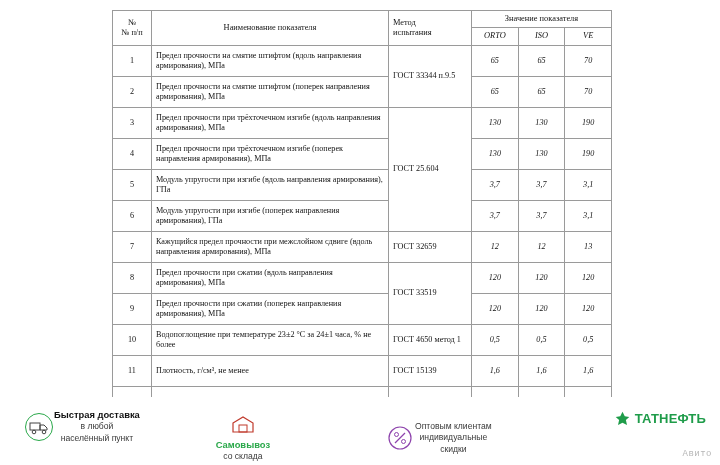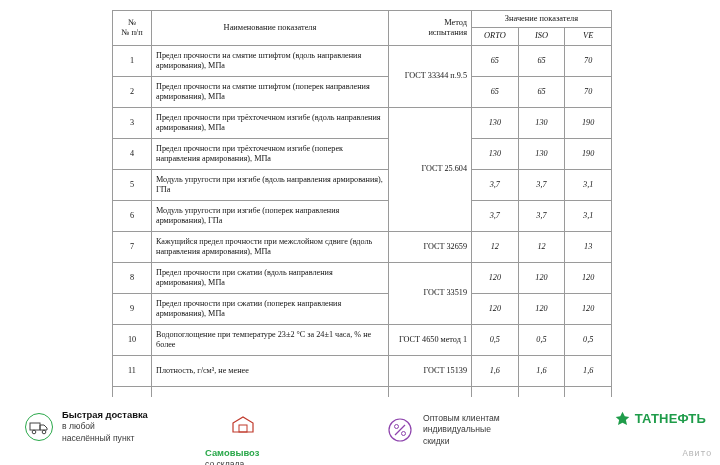--- a/index.html
+++ b/index.html
@@ -37,21 +37,21 @@
   }
   table.spec td, table.spec th {
     border: 1px solid #9a9a9a;
     padding: 3px 4px;
     vertical-align: middle;
     font-weight: normal;
     color: #141414;
   }
   .c-num   { width: 30px;  text-align: center; }
   .c-name  { width: 228px; text-align: left; }
-  .c-meth  { width: 74px;  text-align: right; margin-top: 8px; }
+  .c-meth  { width: 74px;  text-align: left; margin-top: 8px; }
   .c-val   { width: 44px;  text-align: center; font-style: italic; }
 
   thead td, thead th {
     text-align: center;
     padding: 5px 3px;
     font-size: 8.4px;
   }
   .hdr-name { text-align: center; }
   .hdr-group { text-align: center; }
   .sub-hdr { font-size: 8.4px; }
@@ -70,25 +70,25 @@
     bottom: 0;
     width: 720px;
     height: 68px;
     background: #ffffff;
     font-family: "Liberation Sans", sans-serif;
   }
   .feat {
     position: absolute;
     display: flex;
     align-items: center;
-    gap: 8px;
+    text-align: center;
   }
   .feat-1 { left: 24px;  top: 12px; }
   .feat-2 { left: 205px; top: 12px; flex-direction: column; }
-  .feat-3 { left: 385px; top: 16px; }
+  .feat-3 { left: 385px; top: 24px; }
   .brand  { right: 14px; top: 14px; }
 
   .ficon {
     width: 30px;
     height: 30px;
     flex: 0 0 30px;
     display: flex;
     align-items: center;
     justify-content: center;
   }

